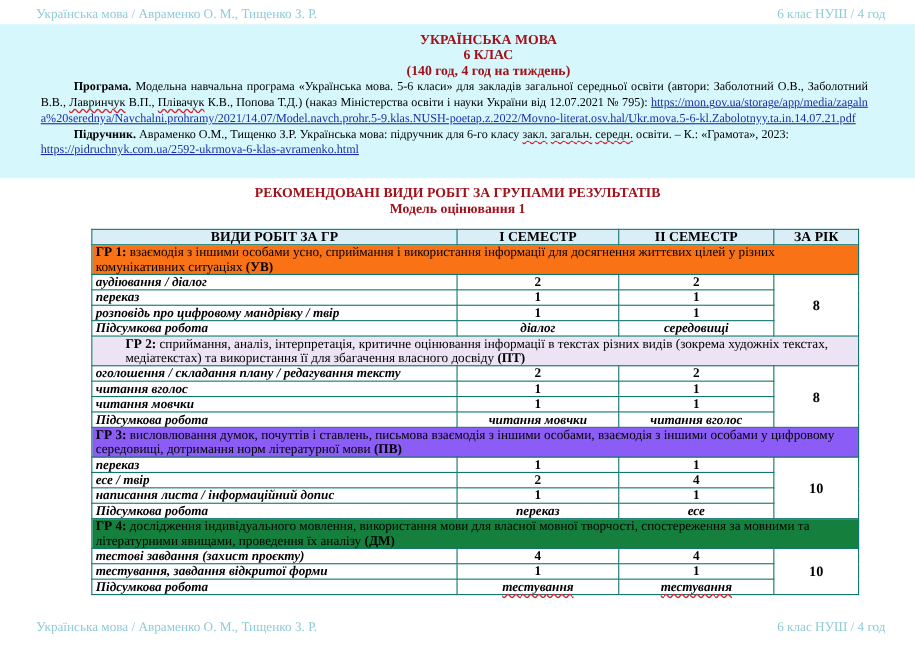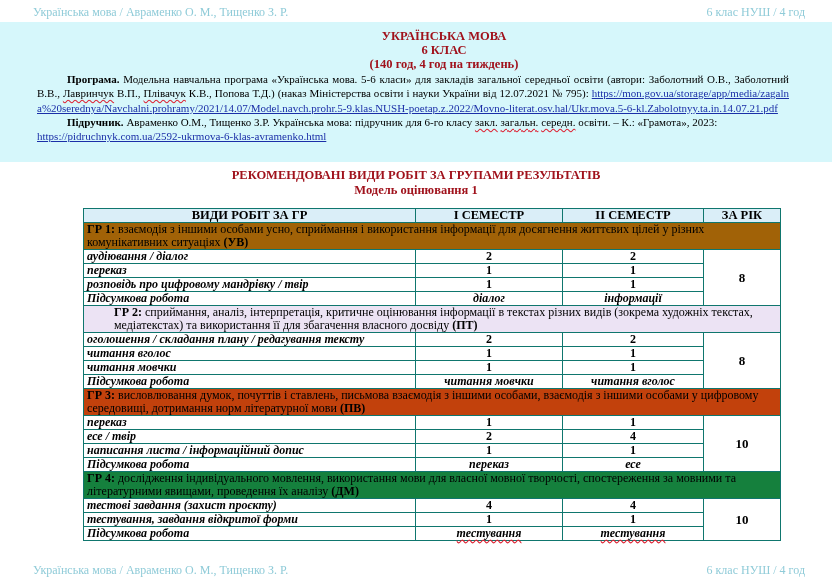--- a/index.html
+++ b/index.html
@@ -36,23 +36,23 @@
       border-collapse: collapse; font-size: 12px; table-layout: fixed;
     }
     table.grid td, table.grid th { border: 1px solid #0f766e; padding: 0 3px; line-height: 13px; height: 13px; }
     table.grid th { background: #daeef8; font-weight: bold; text-align: center; font-size: 12.5px; }
     td.task { font-style: italic; font-weight: bold; padding-left: 28px; }
     td.summary { font-style: italic; font-weight: bold; }
     td.num { text-align: center; font-weight: bold; }
     td.ital { text-align: center; font-style: italic; font-weight: bold; }
     td.year { text-align: center; font-weight: bold; font-size: 13px; vertical-align: middle; }
     td.gr { line-height: 15px; padding-top: 1px; padding-bottom: 1px; }
-    tr.gr1 td.gr { background: #a16207; }
+    tr.gr1 td.gr { background: #f97316; }
     tr.gr2 td.gr { background: #ece3f4; padding-left: 30px; }
-    tr.gr3 td.gr { background: #c2410c; }
+    tr.gr3 td.gr { background: #8b5cf6; }
     tr.gr4 td.gr { background: #15803d; }
   </style>
 </head>
 <body>
 
 <div class="running" id="top-running">
   <span class="l">Українська мова / Авраменко О. М., Тищенко З. Р.</span>
   <span class="r">6 клас НУШ / 4 год</span>
 </div>
 
@@ -106,21 +106,21 @@
         <td class="num">1</td>
       </tr>
       <tr>
         <td class="task">розповідь про цифровому мандрівку / твір</td>
         <td class="num">1</td>
         <td class="num">1</td>
       </tr>
       <tr>
         <td class="summary">Підсумкова робота</td>
         <td class="ital">діалог</td>
-        <td class="ital">інформації</td>
+        <td class="ital">середовищі</td>
       </tr>
       <tr class="gr2">
         <td class="gr" colspan="4"><b>ГР 2:</b><span> сприймання, аналіз, інтерпретація, критичне оцінювання інформації в текстах різних видів (зокрема художніх текстах, медіатекстах) та використання її для збагачення власного досвіду </span><b>(ПТ)</b></td>
       </tr>
       <tr>
         <td class="task">оголошення / складання плану / редагування тексту</td>
         <td class="num">2</td>
         <td class="num">2</td>
         <td class="year" rowspan="4">8</td>
       </tr>

